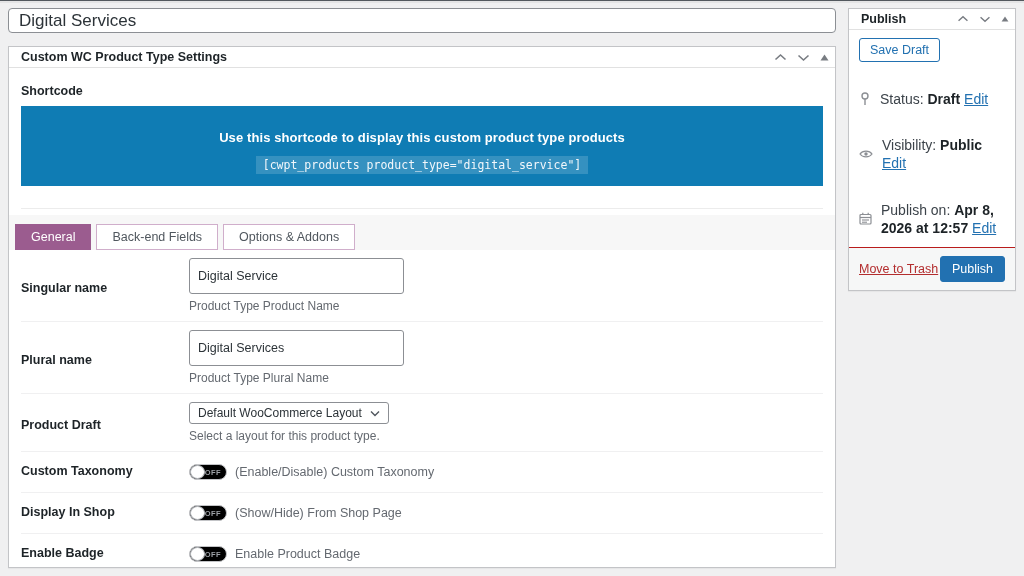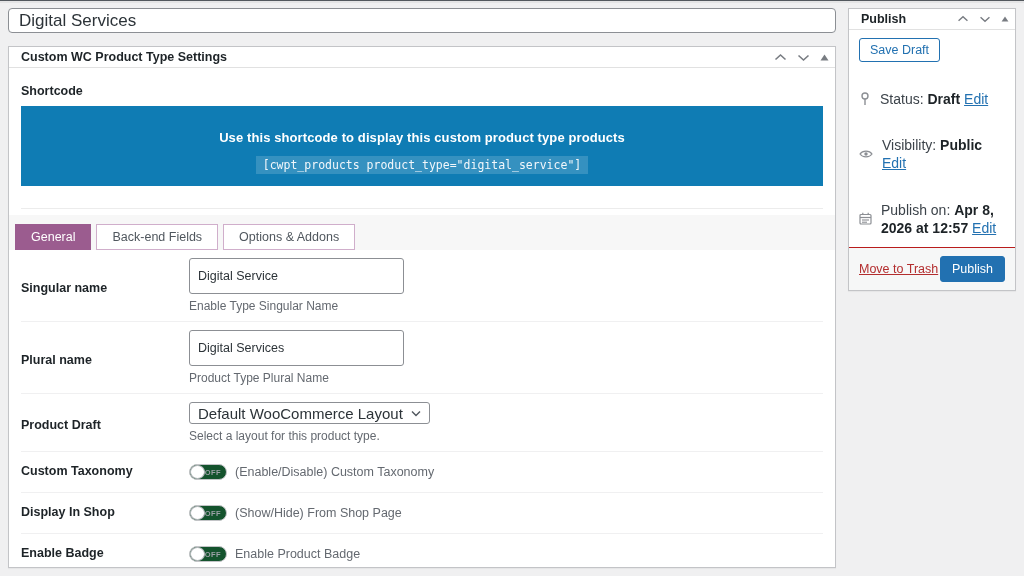--- a/index.html
+++ b/index.html
@@ -88,32 +88,32 @@
   .wc-input {
     width: 215px; height: 36px;
     border: 1px solid #8c8f94; border-radius: 3px;
     padding: 1px 8px; font-size: 12.5px; color: #2c3338;
     font-family: "Liberation Sans", "DejaVu Sans", sans-serif;
     background: #fff; outline: none; display: block;
   }
   .wc-select {
     display: inline-flex; align-items: center; gap: 8px;
     height: 22px; border: 1px solid #8c8f94; border-radius: 3px;
-    padding: 0 8px; font-size: 15px; color: #2c3338; background: #fff;
+    padding: 0 8px; font-size: 12px; color: #2c3338; background: #fff;
     cursor: pointer;
   }
   .wc-select svg { display: block; }
   .row-desc { margin-top: 5px; font-size: 12px; color: #646970; }
   .toggle-line { display: flex; align-items: center; gap: 8px; }
   .toggle-desc { font-size: 12.5px; color: #646970; }
 
   
   .toggle {
     position: relative; width: 38px; height: 16px; flex: 0 0 38px;
-    background: #14532d; border: 1px solid #c3c4c7; border-radius: 9px;
+    background: #000000; border: 1px solid #c3c4c7; border-radius: 9px;
     cursor: pointer;
   }
   .toggle-knob {
     position: absolute; left: 0; top: 0;
     width: 15px; height: 14px; border-radius: 50%;
     background: #fff; border: 1px solid #b5b8bc;
   }
   .toggle-state {
     position: absolute; right: 5px; top: 3px;
     font-size: 7.5px; font-weight: bold; color: #9da1a7; letter-spacing: .4px;
@@ -192,21 +192,21 @@
         <div class="tab-band">
           <div class="tab active">General</div>
           <div class="tab">Back-end Fields</div>
           <div class="tab">Options &amp; Addons</div>
         </div>
 
         <div class="form-row text-row">
           <div class="row-label">Singular name</div>
           <div class="row-control">
             <input class="wc-input" type="text" value="Digital Service" style="">
-            <div class="row-desc">Enable Type Singular Name</div>
+            <div class="row-desc">Product Type Product Name</div>
           </div>
         </div>
 
         <div class="form-row text-row">
           <div class="row-label">Plural name</div>
           <div class="row-control">
             <input class="wc-input" type="text" value="Digital Services" style="">
             <div class="row-desc">Product Type Plural Name</div>
           </div>
         </div>

